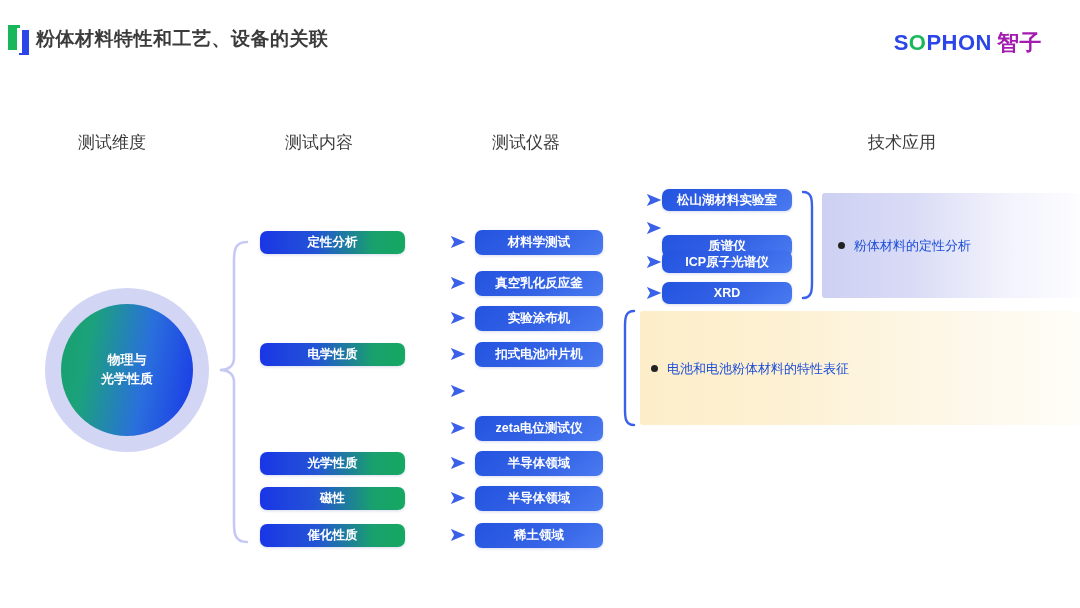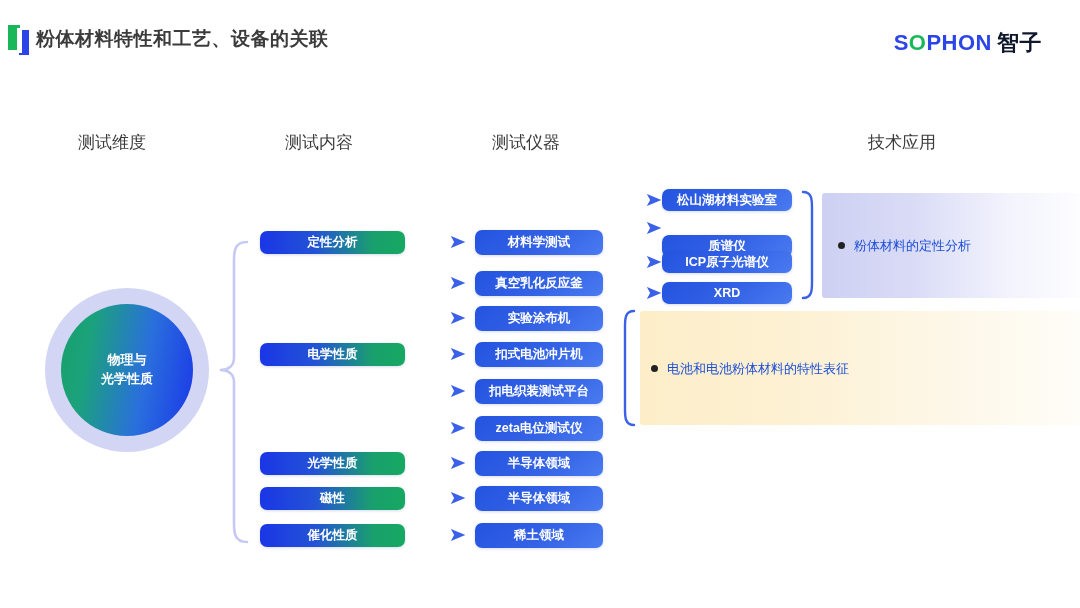--- a/index.html
+++ b/index.html
@@ -30,21 +30,21 @@
     position: absolute; left: 36px; top: 26px;
     font-size: 19px; font-weight: bold; color: #3b3b3b; letter-spacing: .5px;
     white-space: nowrap;
   }
   .logo {
     position: absolute; right: 38px; top: 28px;
     font-size: 22px; font-weight: bold; letter-spacing: .5px;
     white-space: nowrap; color: #2b45e8;
   }
   .logo .o-green { color: #18b85a; }
-  .logo .cn { color: #0f172a; margin-left: 5px; font-size: 22px; }
+  .logo .cn { color: #a21caf; margin-left: 5px; font-size: 22px; }
 
   
   .col-head {
     position: absolute; font-size: 17px; color: #3b3b3b; white-space: nowrap;
   }
 
   
   .circle-ring {
     position: absolute; left: 45px; top: 288px; width: 164px; height: 164px;
     border-radius: 50%; background: #d3d5f5;
@@ -174,21 +174,20 @@
   <div class="node dim" style="left:260px; top:231px;">定性分析</div>
   <div class="node dim" style="left:260px; top:343px;">电学性质</div>
   <div class="node dim" style="left:260px; top:452px;">光学性质</div>
   <div class="node dim" style="left:260px; top:487px;">磁性</div>
   <div class="node dim" style="left:260px; top:524px;">催化性质</div>
 
   <div class="node instr" style="left:475px; top:230px;">材料学测试</div>
   <div class="node instr" style="left:475px; top:271px;">真空乳化反应釜</div>
   <div class="node instr" style="left:475px; top:306px;">实验涂布机</div>
   <div class="node instr" style="left:475px; top:342px;">扣式电池冲片机</div>
-  <div class="node instr" style="left:475px; top:379px;">扣电织装测试平台</div>
   <div class="node instr" style="left:475px; top:416px;">zeta电位测试仪</div>
   <div class="node instr" style="left:475px; top:451px;">半导体领域</div>
   <div class="node instr" style="left:475px; top:486px;">半导体领域</div>
   <div class="node instr" style="left:475px; top:523px;">稀土领域</div>
 
   <div class="node lab" style="left:662px; top:189px;">松山湖材料实验室</div>
   <div class="node lab" style="left:662px; top:235px;">质谱仪</div>
   <div class="node lab" style="left:662px; top:251px;">ICP原子光谱仪</div>
   <div class="node lab" style="left:662px; top:282px;">XRD</div>
 

